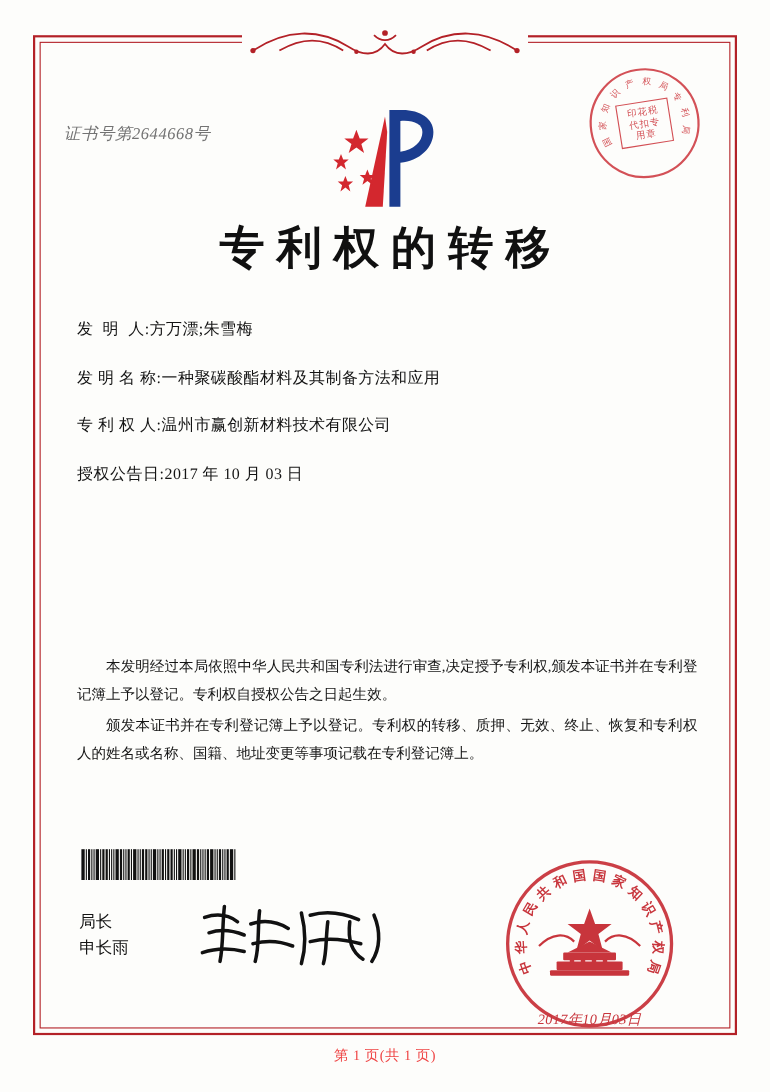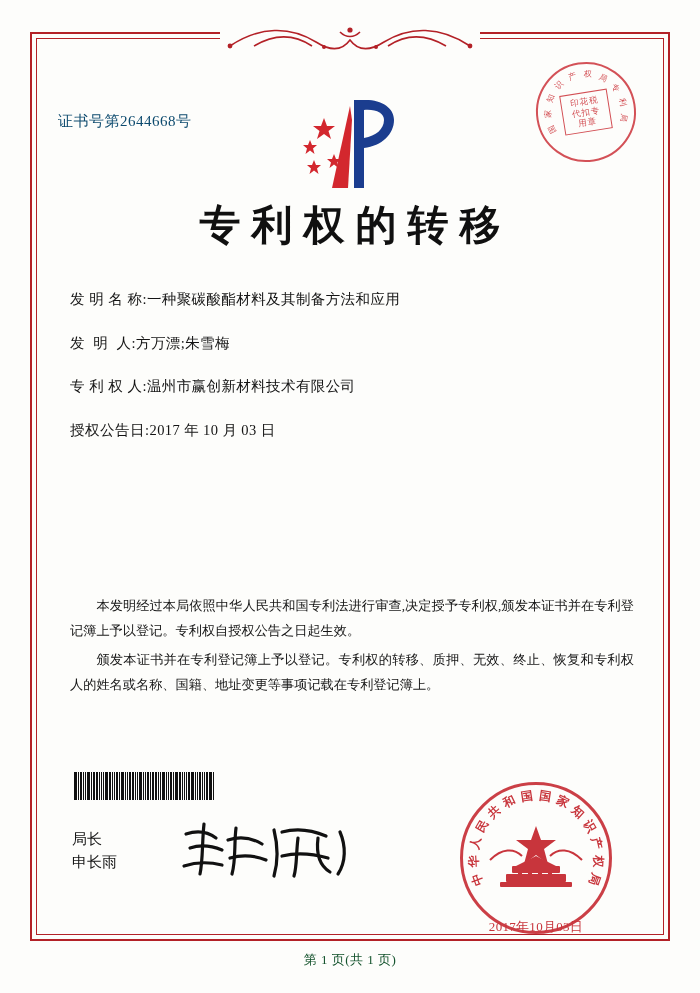--- a/index.html
+++ b/index.html
@@ -53,21 +53,22 @@
   }
   .ornament svg { display: block; }
 
   
   .cert-no {
     position: absolute;
     left: 58px;
     top: 112px;
     font-size: 15px;
     letter-spacing: 0.5px;
-    color: #0c4a6e;
+    color: #737373;
+    font-style: italic;
   }
 
   
   .stamp-top {
     position: absolute;
     right: 64px;
     top: 62px;
     width: 96px;
     height: 96px;
     border-radius: 50%;
@@ -208,20 +209,21 @@
   }
   .seal .seal-date {
     position: absolute;
     left: 50%;
     transform: translateX(-50%);
     bottom: -2px;
     font-size: 13px;
     color: #c8353c;
     white-space: nowrap;
     letter-spacing: 0.3px;
+    font-style: italic;
   }
   .seal .seal-ring {
     position: absolute;
     inset: 0;
     border-radius: 50%;
     border: 3px solid #c8353c;
     opacity: 0.95;
   }
   .seal .ring-text {
     position: absolute;
@@ -239,21 +241,21 @@
   }
 
   
   .footer {
     position: absolute;
     left: 0;
     right: 0;
     bottom: 24px;
     text-align: center;
     font-size: 13px;
-    color: #14532d;
+    color: #ef4444;
     letter-spacing: 0.5px;
   }
 </style>
 </head>
 <body>
 
 <div class="page">
 
   <div class="frame-outer"></div>
   <div class="frame-inner"></div>
@@ -308,26 +310,26 @@
         <polygon points="24,64 26,69 31,69 27,72.5 28.5,78 24,74.5 19.5,78 21,72.5 17,69 22,69"></polygon>
         <polygon points="44,58 46,63 51,63 47,66.5 48.5,72 44,68.5 39.5,72 41,66.5 37,63 42,63"></polygon>
       </g>
     </svg>
   </div>
 
   <div class="main-title">专利权的转移</div>
 
   <div class="fields">
     <div class="field-row">
+      <span class="field-label">发  明  人:</span>
+      <span class="field-value">方万漂;朱雪梅</span>
+    </div>
+    <div class="field-row">
       <span class="field-label">发 明 名 称:</span>
       <span class="field-value">一种聚碳酸酯材料及其制备方法和应用</span>
-    </div>
-    <div class="field-row">
-      <span class="field-label">发  明  人:</span>
-      <span class="field-value">方万漂;朱雪梅</span>
     </div>
     <div class="field-row">
       <span class="field-label">专 利 权 人:</span>
       <span class="field-value">温州市赢创新材料技术有限公司</span>
     </div>
     <div class="field-row">
       <span class="field-label">授权公告日:</span>
       <span class="field-value">2017 年 10 月 03 日</span>
     </div>
   </div>

